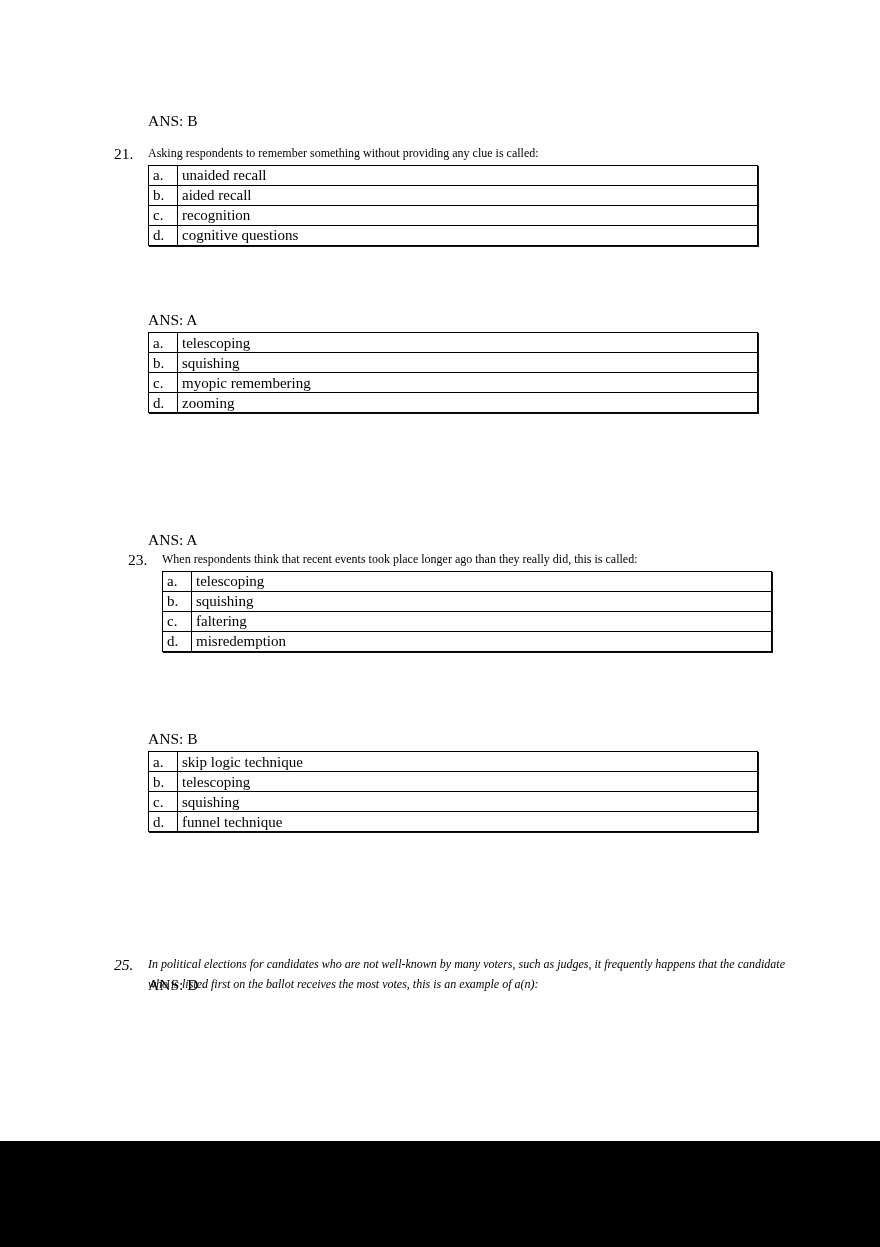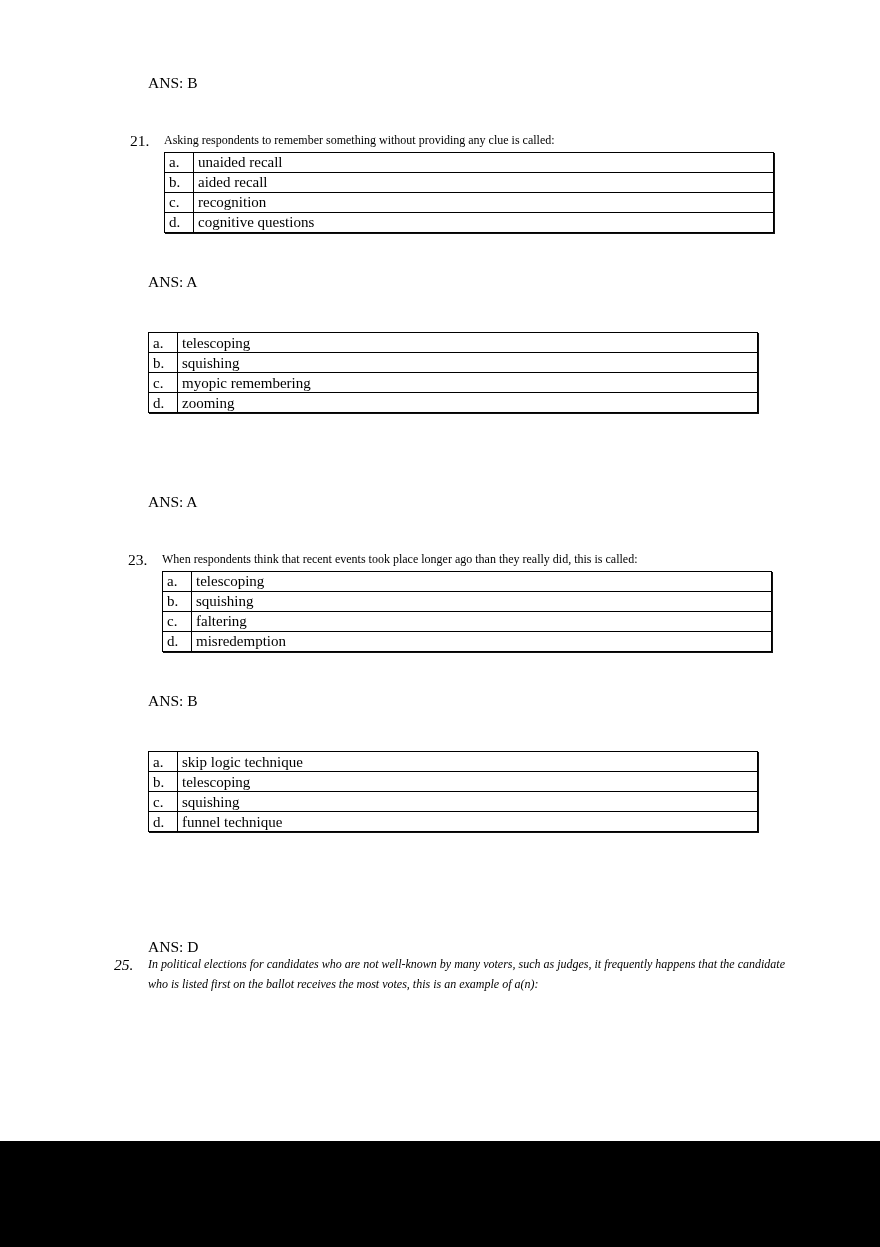--- a/index.html
+++ b/index.html
@@ -23,20 +23,21 @@
     width: 880px;
   }
 
   
   .ans-line {
     position: absolute;
     left: 148px;
     font-size: 15.5px;
     line-height: 19px;
     white-space: pre;
+    margin-top: 38px;
   }
 
   
   .question {
     position: absolute;
     left: 114px;
     width: 690px;
   }
   .q-row {
     display: flex;
@@ -87,21 +88,21 @@
     width: 880px;
     background: #000000;
   }
 </style>
 </head>
 <body>
 
 <div class="page">
   <div class="content" id="content">
       <div class="ans-line" style="top: 73px;">ANS: B</div>
-      <div class="question" style="top: 131px; margin-left: 16px;">
+      <div class="question" style="top: 144px;">
         <div class="q-row">
           <div class="q-num">21.</div>
           <div class="q-text">Asking respondents to remember something without providing any clue is called:</div>
         </div>
         <table class="opt-table">
           <tbody>
             <tr>
               <td class="opt-letter">a.</td>
               <td class="opt-text">unaided recall</td>
             </tr>

